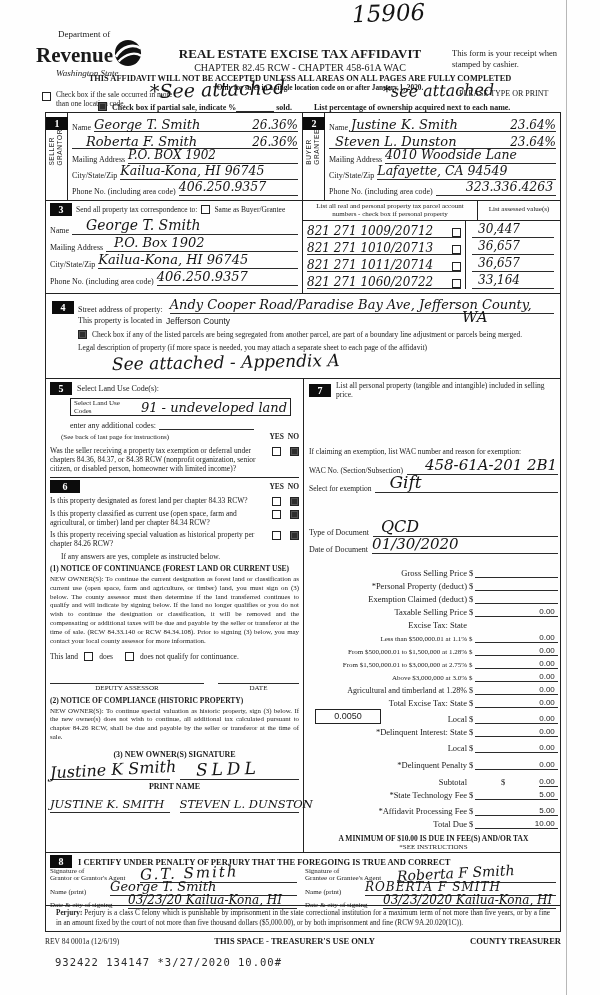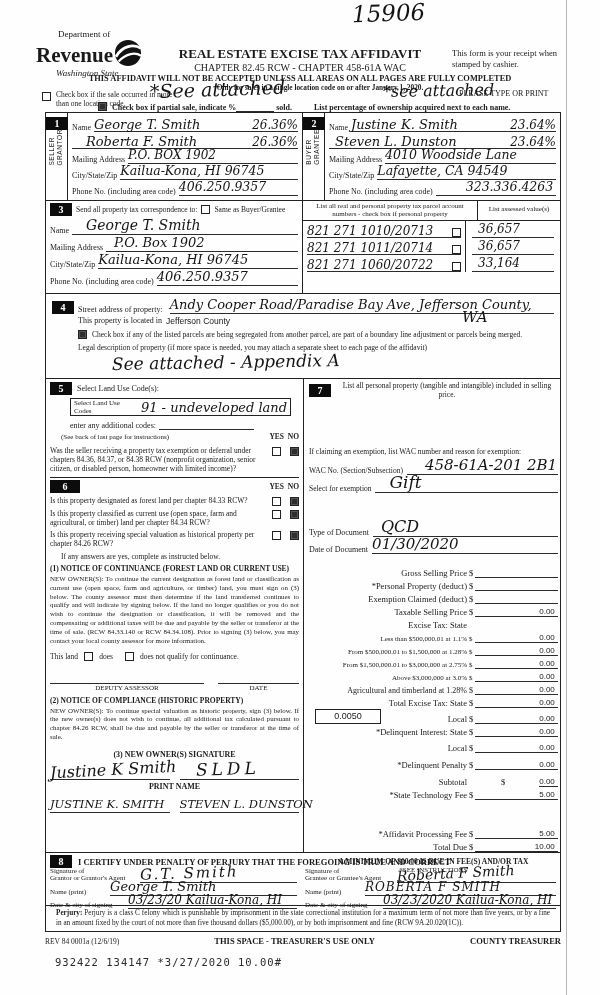--- a/index.html
+++ b/index.html
@@ -185,20 +185,31 @@
         </div>
       </div>
       <div class="half" style="display:block;">
         <div style="display:flex;border-bottom:1px solid #222;">
           <div class="small7 ctr" style="flex:1;padding:1px 4px;line-height:1.2;">List all real and personal property tax parcel account numbers - check box if personal property</div>
           <div class="small7 ctr" style="width:82px;border-left:1px solid #222;padding-top:4px;">List assessed value(s)</div>
         </div>
         <div style="display:flex;height:17px;">
           <div class="frow" style="flex:1;padding:0 4px;">
               <span class="ul fill frow">
+                <span class="hw fill" style="font-size:12px;">821 271 1009/20712</span>
+                <span class="cb"></span>
+              </span>
+            </div>
+          <div class="frow" style="width:82px;border-left:1px solid #222;padding:0 6px;">
+              <span class="ul fill"><span class="hw" style="font-size:12px;padding-left:6px;">30,447</span></span>
+            </div>
+        </div>
+        <div style="display:flex;height:17px;">
+          <div class="frow" style="flex:1;padding:0 4px;">
+              <span class="ul fill frow">
                 <span class="hw fill" style="font-size:12px;">821 271 1010/20713</span>
                 <span class="cb"></span>
               </span>
             </div>
           <div class="frow" style="width:82px;border-left:1px solid #222;padding:0 6px;">
               <span class="ul fill"><span class="hw" style="font-size:12px;padding-left:6px;">36,657</span></span>
             </div>
         </div>
         <div style="display:flex;height:17px;">
           <div class="frow" style="flex:1;padding:0 4px;">
@@ -328,21 +339,21 @@
         <div class="ctr b" style="font-size:8px;margin-top:2px;">PRINT NAME</div>
         <div style="display:flex;gap:10px;margin-top:3px;">
           <span class="ul fill"><span class="hw" style="font-size:11.5px;">JUSTINE K. SMITH</span></span>
           <span class="ul fill"><span class="hw" style="font-size:11.5px;">STEVEN L. DUNSTON</span></span>
         </div>
       </div>
 
       <div style="flex:1;box-sizing:border-box;padding:2px 5px 0 5px;">
         <div class="mrow" style="gap:5px;">
           <span class="numbox">7</span>
-          <span class="t75" style="line-height:1.2;text-align:center;">List all personal property (tangible and intangible) included in selling price.</span>
+          <span class="t75" style="line-height:1.2;">List all personal property (tangible and intangible) included in selling price.</span>
         </div>
         <div style="height:48px;"></div>
         <div class="t75">If claiming an exemption, list WAC number and reason for exemption:</div>
         <div class="frow" style="height:19px;">
           <span class="t75" style="padding-right:4px;white-space:nowrap;">WAC No. (Section/Subsection)</span>
           <span class="ul fill"><span class="hw" style="font-size:15px;padding-left:18px;">458-61A-201 2B1</span></span>
         </div>
         <div class="frow" style="height:18px;">
           <span class="t75" style="padding-right:4px;white-space:nowrap;">Select for exemption</span>
           <span class="ul fill"><span class="hw" style="font-size:17px;padding-left:14px;">Gift</span></span>
@@ -435,21 +446,21 @@
         <div class="fee" style="height:17px;gap:32px;">
             <span class="fl">Subtotal</span>
             <span class="dl">$</span>
             <span class="line"><span>0.00</span></span>
           </div>
         <div class="fee">
             <span class="fl">*State Technology Fee</span>
             <span class="dl">$</span>
             <span class="line"><span>5.00</span></span>
           </div>
-        <div class="fee" style="height:16px;margin-top:23px;">
+        <div class="fee" style="height:16px;">
             <span class="fl">*Affidavit Processing Fee</span>
             <span class="dl">$</span>
             <span class="line"><span>5.00</span></span>
           </div>
         <div class="fee">
             <span class="fl">Total Due</span>
             <span class="dl">$</span>
             <span class="line"><span>10.00</span></span>
           </div>
         <div class="ctr b" style="font-size:7.5px;margin-top:5px;">A MINIMUM OF $10.00 IS DUE IN FEE(S) AND/OR TAX</div>

